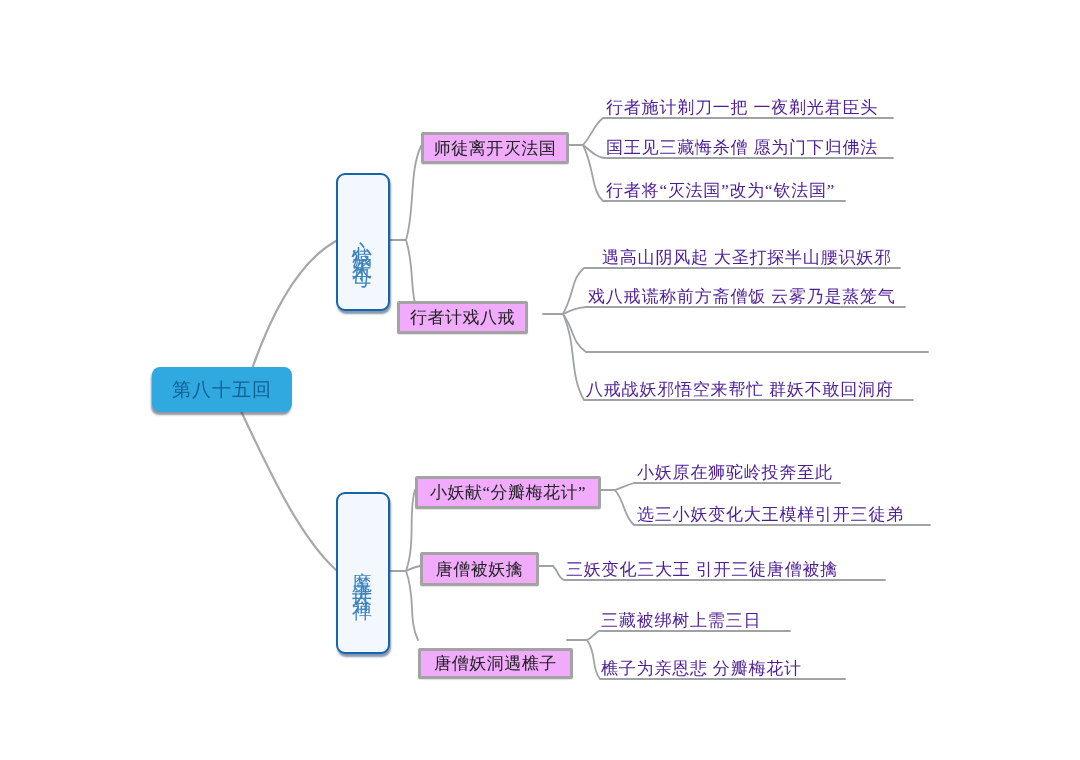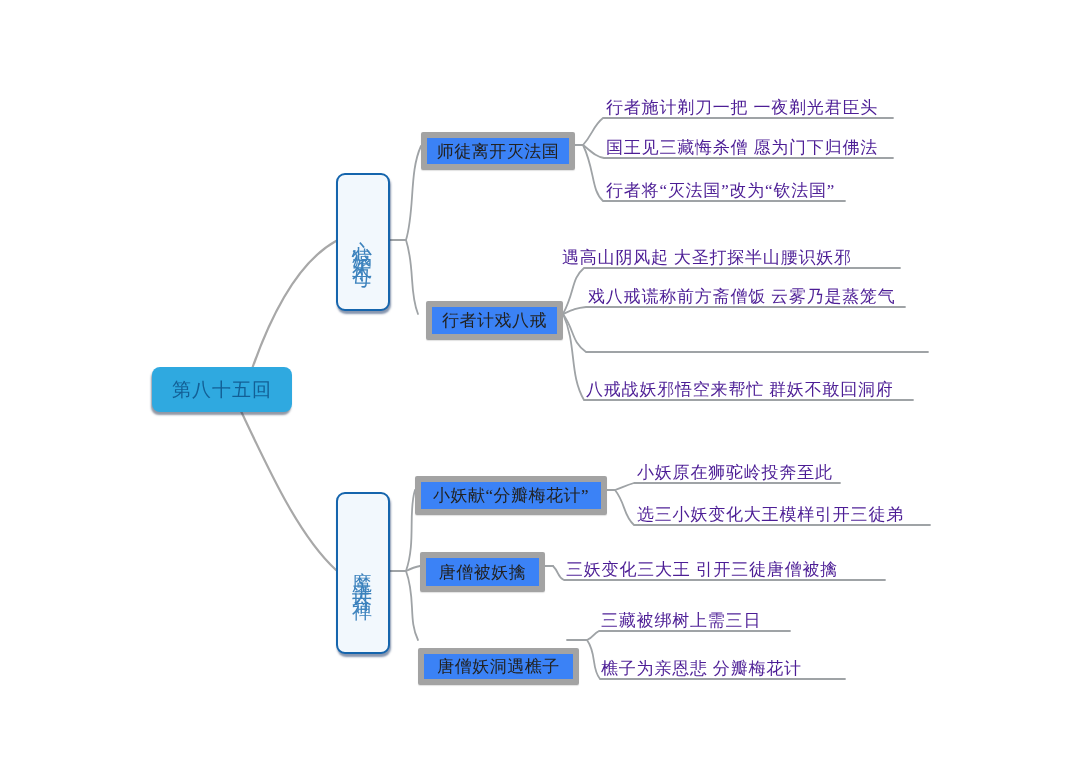--- a/index.html
+++ b/index.html
@@ -23,21 +23,21 @@
     background:#F2F8FD;border:2.5px solid #1565AD;border-radius:9px;
     box-shadow:1px 3px 2px rgba(15,45,95,.5);
     display:flex;align-items:center;justify-content:center;
     writing-mode:vertical-rl;text-orientation:upright;
     color:#3C82BD;font-size:20px;letter-spacing:7px;
   }
   .branch-1{left:336px;top:173px;height:134px;}
   .branch-2{left:336px;top:492px;height:158px;}
 
   .sub-node{
-    position:absolute;background:#3b82f6;border:6px solid #a3a3a3;border-radius:2px;
+    position:absolute;background:#f0abfc;border:3px solid #a3a3a3;border-radius:2px;
     display:flex;align-items:center;justify-content:center;
     color:#222222;font-size:17px;letter-spacing:.5px;white-space:nowrap;
     box-shadow:0 1px 1px rgba(0,0,0,.12);
   }
   .leaf-node{
     position:absolute;height:23px;line-height:23px;
     color:#4c1d95;font-size:17px;letter-spacing:.8px;white-space:nowrap;
   }
 </style>
 </head>
@@ -81,30 +81,30 @@
     <path d="M 587,640 C 594,637 593,634 599,631 L 790,631"></path>
     <path d="M 587,640 C 597,654 591,668 600,679 L 845,679"></path>
   </svg>
 
   <div class="root-node">第八十五回</div>
 
   <div class="branch-node branch-1">心猿妒木母</div>
   <div class="branch-node branch-2">魔主计吞禅</div>
 
   <div class="sub-node" style="left:421px;top:132px;width:142px;height:26px">师徒离开灭法国</div>
-  <div class="sub-node" style="left:426px;top:301px;width:125px;height:27px">行者计戏八戒</div>
+  <div class="sub-node" style="left:397px;top:301px;width:125px;height:27px">行者计戏八戒</div>
   <div class="sub-node" style="left:415px;top:476px;width:180px;height:27px">小妖献“分瓣梅花计”</div>
   <div class="sub-node" style="left:420px;top:552px;width:113px;height:28px">唐僧被妖擒</div>
   <div class="sub-node" style="left:418px;top:648px;width:149px;height:25px">唐僧妖洞遇樵子</div>
 
   <div class="leaf-node" style="left:606px;top:96px">行者施计剃刀一把 一夜剃光君臣头</div>
   <div class="leaf-node" style="left:606px;top:136px">国王见三藏悔杀僧 愿为门下归佛法</div>
   <div class="leaf-node" style="left:606px;top:179px">行者将“灭法国”改为“钦法国”</div>
 
-  <div class="leaf-node" style="left:562px;top:246px">遇高山阴风起 大圣打探半山腰识妖邪</div>
+  <div class="leaf-node" style="left:602px;top:246px">遇高山阴风起 大圣打探半山腰识妖邪</div>
   <div class="leaf-node" style="left:588px;top:285px">戏八戒谎称前方斋僧饭 云雾乃是蒸笼气</div>
   <div class="leaf-node" style="left:586px;top:378px">八戒战妖邪悟空来帮忙 群妖不敢回洞府</div>
 
   <div class="leaf-node" style="left:637px;top:461px">小妖原在狮驼岭投奔至此</div>
   <div class="leaf-node" style="left:637px;top:503px">选三小妖变化大王模样引开三徒弟</div>
 
   <div class="leaf-node" style="left:566px;top:558px">三妖变化三大王 引开三徒唐僧被擒</div>
 
   <div class="leaf-node" style="left:601px;top:609px">三藏被绑树上需三日</div>
   <div class="leaf-node" style="left:601px;top:657px">樵子为亲恩悲 分瓣梅花计</div>

